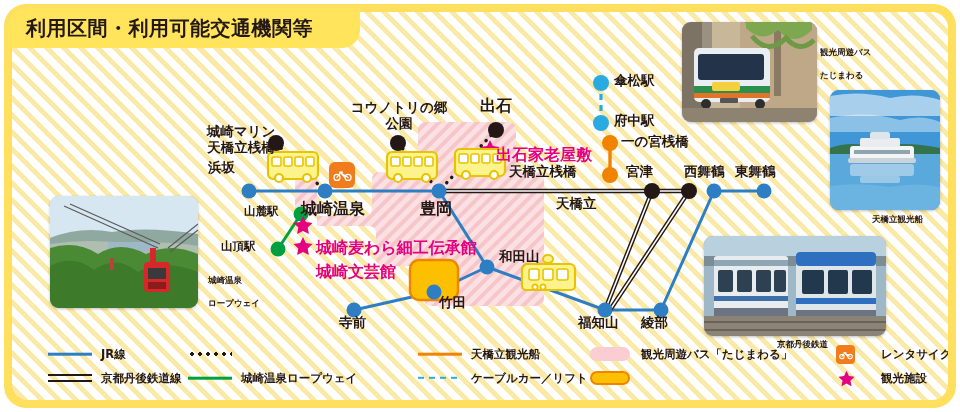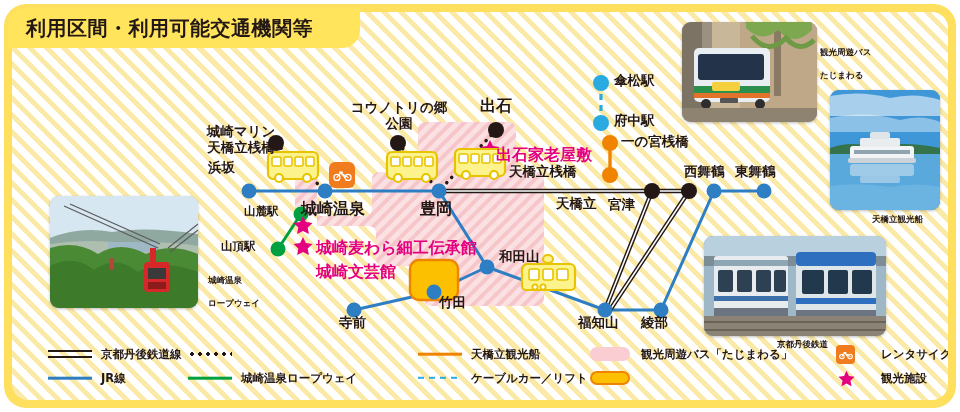--- a/index.html
+++ b/index.html
@@ -268,21 +268,21 @@
           <span>公園</span>
         </div>
         <div class="lbl big" style="left:468px;top:85px;">出石</div>
         <div class="lbl big" style="left:408px;top:188px;">豊岡</div>
         <div class="lbl" style="left:487px;top:237px;">和田山</div>
         <div class="lbl" style="left:427px;top:283px;">竹田</div>
         <div class="lbl" style="left:327px;top:303px;text-align:right;">寺前</div>
         <div class="lbl" style="left:566px;top:303px;">福知山</div>
         <div class="lbl" style="left:629px;top:303px;">綾部</div>
         <div class="lbl" style="left:544px;top:184px;">天橋立</div>
-        <div class="lbl" style="left:596px;top:152px;margin-top:33px;">宮津</div>
+        <div class="lbl" style="left:614px;top:152px;">宮津</div>
         <div class="lbl" style="left:672px;top:152px;">西舞鶴</div>
         <div class="lbl" style="left:723px;top:152px;">東舞鶴</div>
         <div class="lbl" style="left:497px;top:152px;">天橋立桟橋</div>
         <div class="lbl" style="left:609px;top:122px;">一の宮桟橋</div>
         <div class="lbl" style="left:602px;top:101px;text-align:right;">府中駅</div>
         <div class="lbl" style="left:602px;top:61px;">傘松駅</div>
 
         <div class="poi-name" style="left:484px;top:133px;">出石家老屋敷</div>
         <div class="poi-name" style="left:304px;top:206px;margin-top:44px;">城崎文芸館</div>
         <div class="poi-name" style="left:304px;top:226px;">城崎麦わら細工伝承館</div>
@@ -404,28 +404,28 @@
           </svg>
         </div>
         <div class="cap" style="left:765px;top:327px;">京都丹後鉄道</div>
 
       </div>
 
       <div class="legend">
 
         <div class="lgcol" style="left:20px;top:0;">
           <div class="lgrow">
+            <div class="lgsw">
+              <div class="sw-line" style="background:#2e7ec4;"></div>
+            </div>
+            <div class="lgtxt">JR線</div>
+          </div>
+          <div class="lgrow">
             <div class="lgsw sw-dbl"></div>
             <div class="lgtxt">京都丹後鉄道線</div>
-          </div>
-          <div class="lgrow">
-            <div class="lgsw">
-              <div class="sw-line" style="background:#2e7ec4;"></div>
-            </div>
-            <div class="lgtxt">JR線</div>
           </div>
         </div>
 
         <div class="lgcol" style="left:160px;top:0;">
           <div class="lgrow">
             <div class="lgsw">
               <div class="sw-dot"></div>
             </div>
           </div>
           <div class="lgrow">

